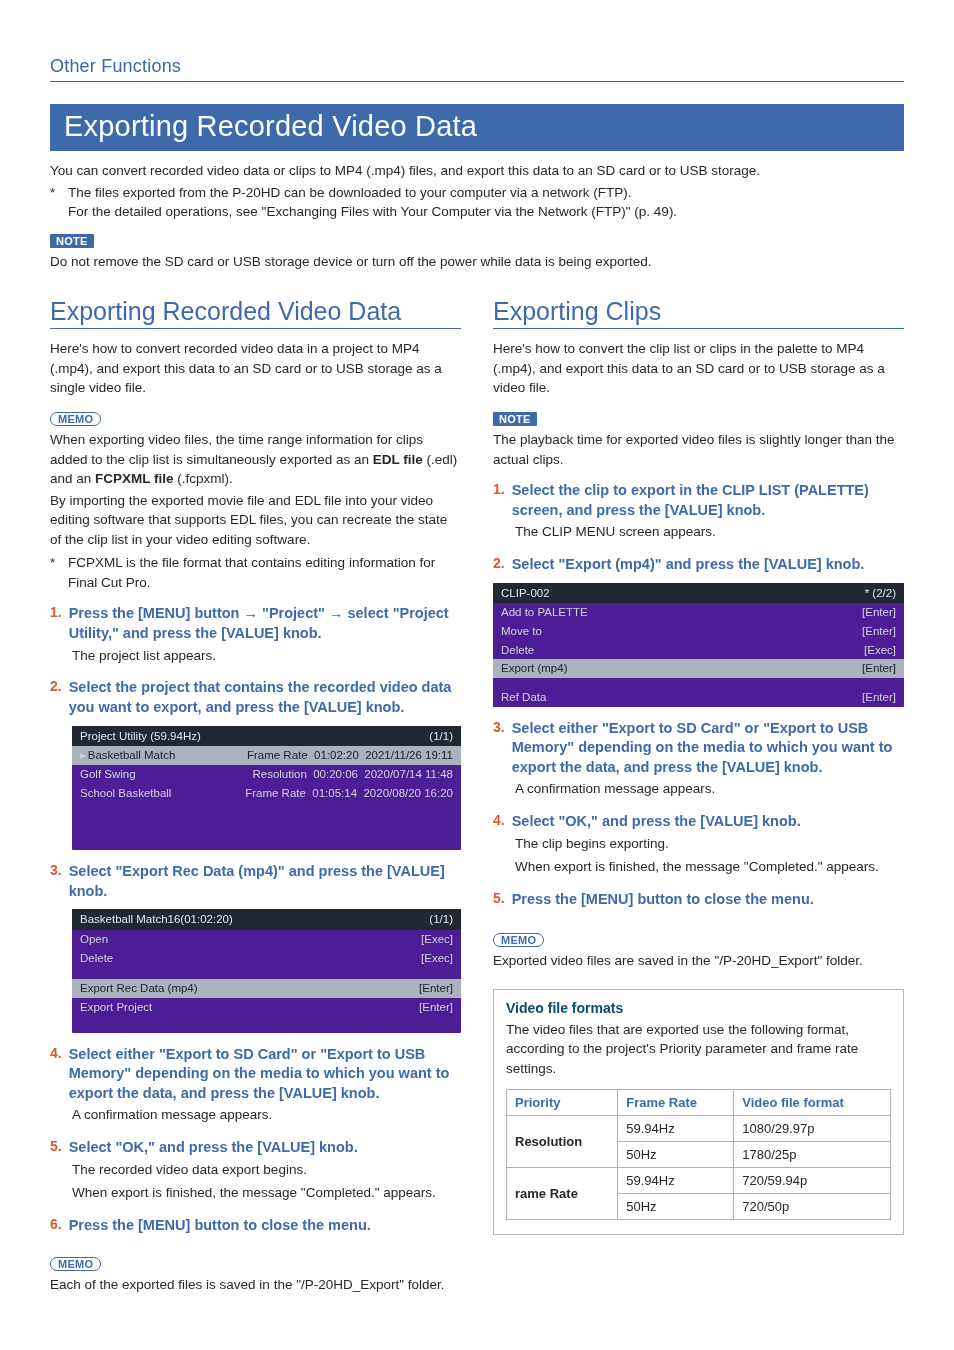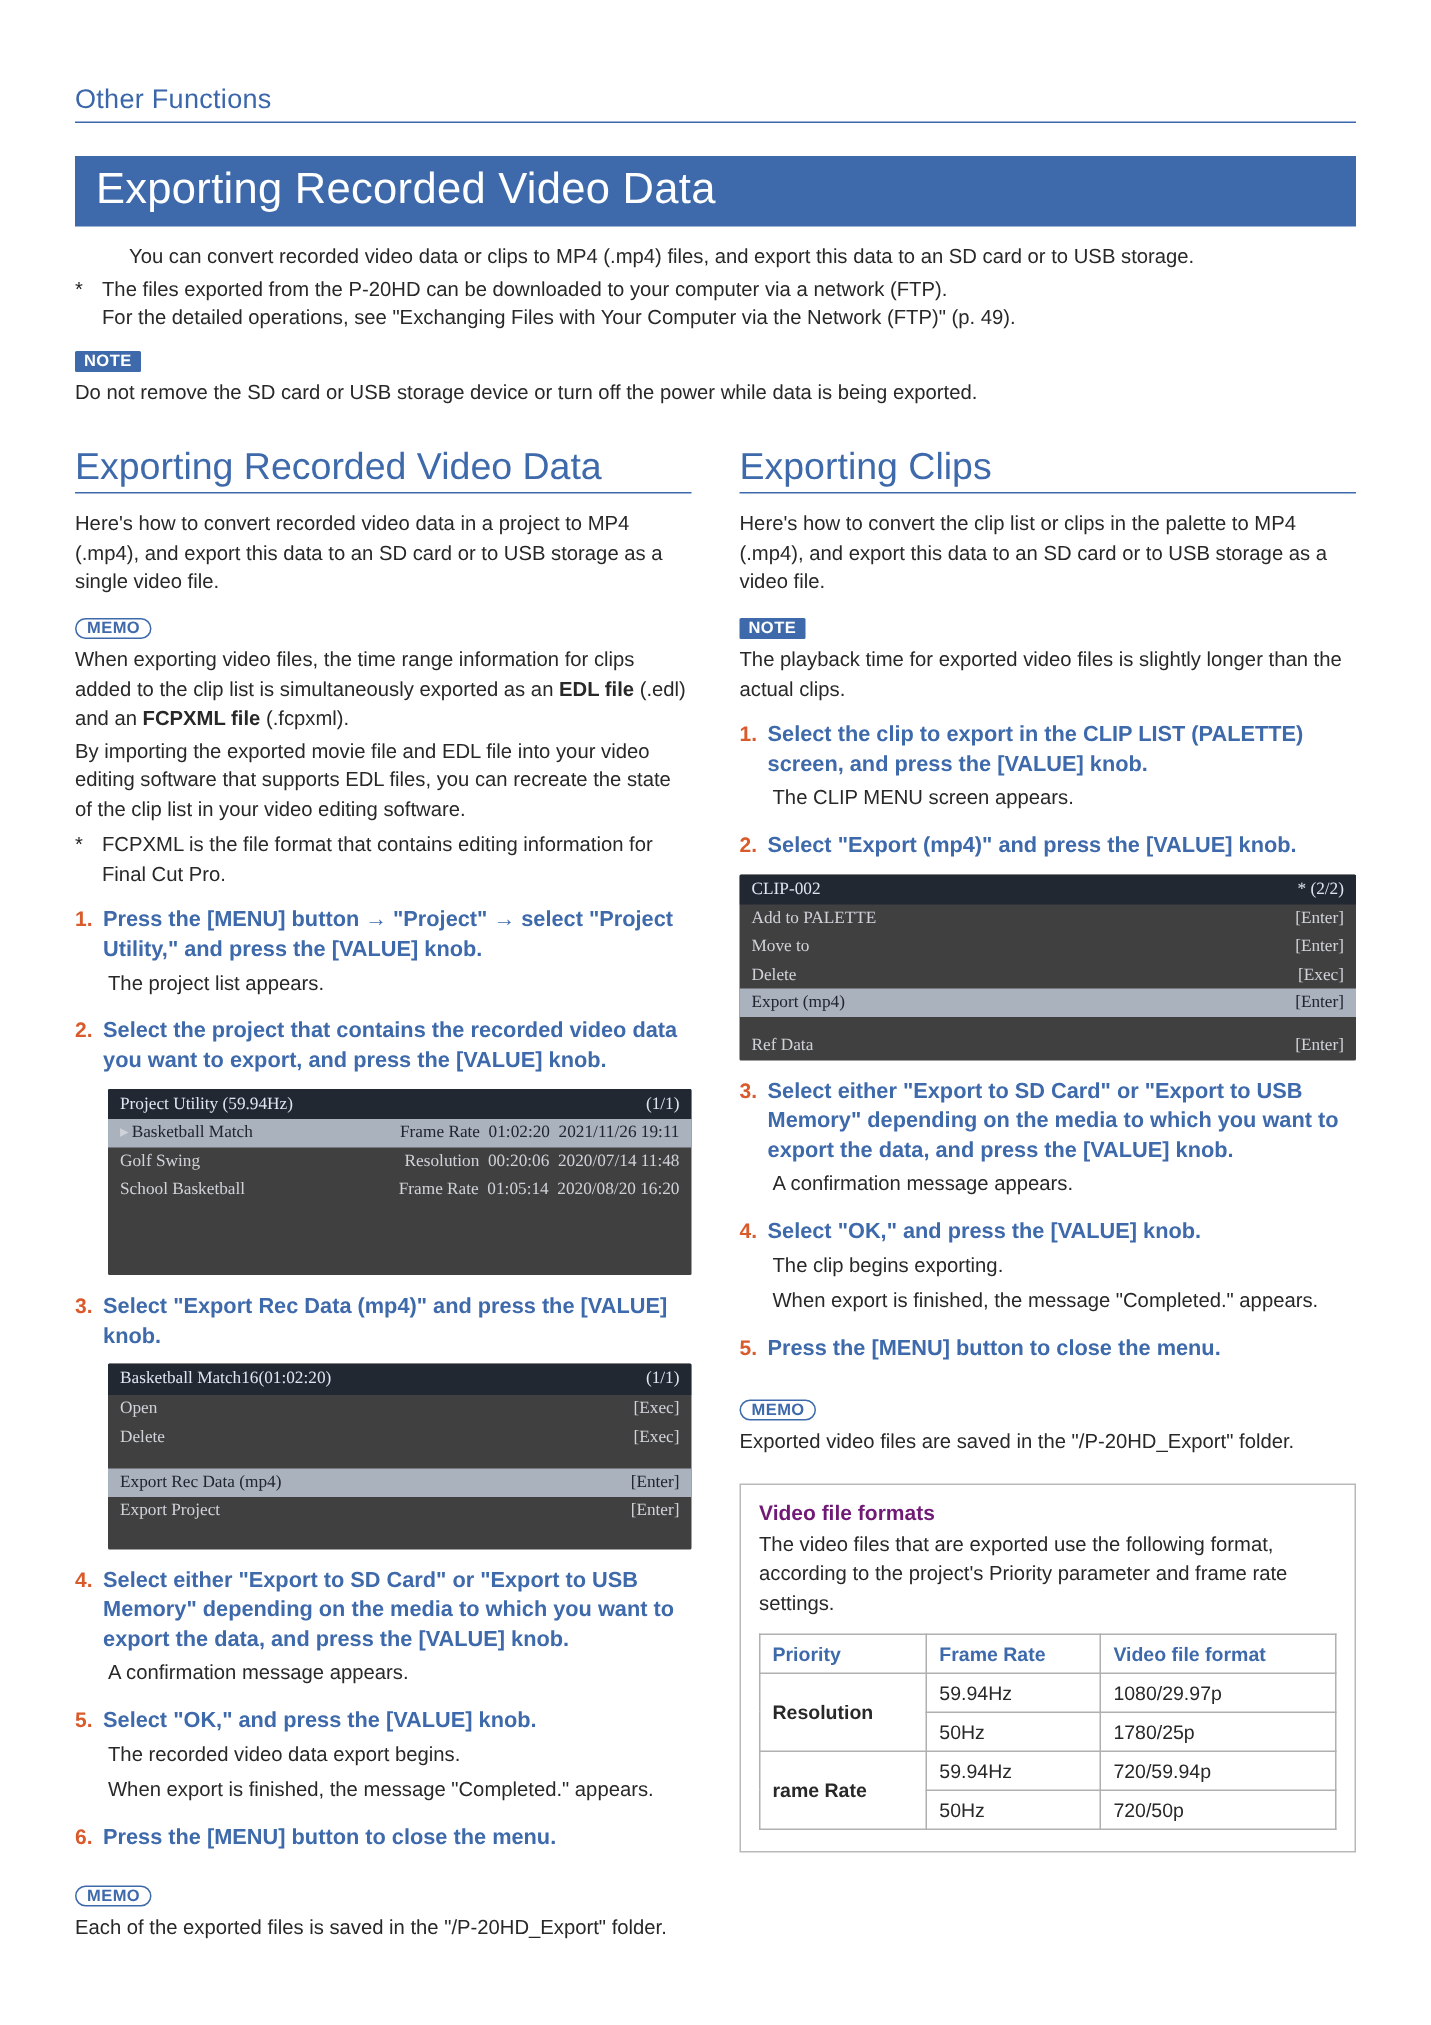--- a/index.html
+++ b/index.html
@@ -27,21 +27,21 @@
   }
   .title-bar {
     background: #3e6aab;
     color: #fff;
     font-size: 29px;
     font-weight: 400;
     padding: 6px 14px 8px 14px;
     margin-bottom: 10px;
     letter-spacing: 0.2px;
   }
-  .intro { line-height: 1.45; margin-left: 36px; }
+  .intro { line-height: 1.45; }
   .star-note {
     display: flex;
     gap: 8px;
     line-height: 1.45;
   }
   .star-note .ast { width: 10px; flex: none; }
   .note-tag {
     display: inline-block;
     background: #3e6aab;
     color: #fff;
@@ -96,23 +96,23 @@
     font-weight: 700;
     font-size: 14.5px;
     line-height: 1.35;
   }
   .step-sub {
     padding-left: 22px;
     line-height: 1.55;
     margin-top: 2px;
   }
   .screenshot {
-    background: #404040;
+    background: #4c1d95;
     color: #cfd3d9;
-    font-family: Liberation Serif, serif;
+    font-family: Liberation Sans, sans-serif;
     font-size: 11.5px;
     line-height: 1.45;
     padding: 0;
     margin: 8px 0 4px 22px;
     border-radius: 1px;
     overflow: hidden;
   }
   .ss-head {
     background: #212832;
     color: #dde6f2;
@@ -131,21 +131,21 @@
   }
   .ss-spacer { height: 16px; }
   .ss-right { white-space: pre; text-align: right; }
   .ss-arrow::before { content: "▸"; color:#cfd3d9; margin-right:2px;}
   .formats-box {
     border: 1px solid #b9b9b9;
     padding: 10px 12px 14px 12px;
     margin-top: 18px;
   }
   .formats-title {
-    color: #701a75;
+    color: #0c4a6e;
     font-weight: 700;
     font-size: 14px;
     margin-bottom: 4px;
   }
   table.fmt {
     border-collapse: collapse;
     width: 100%;
     margin-top: 10px;
     font-size: 13px;
   }

